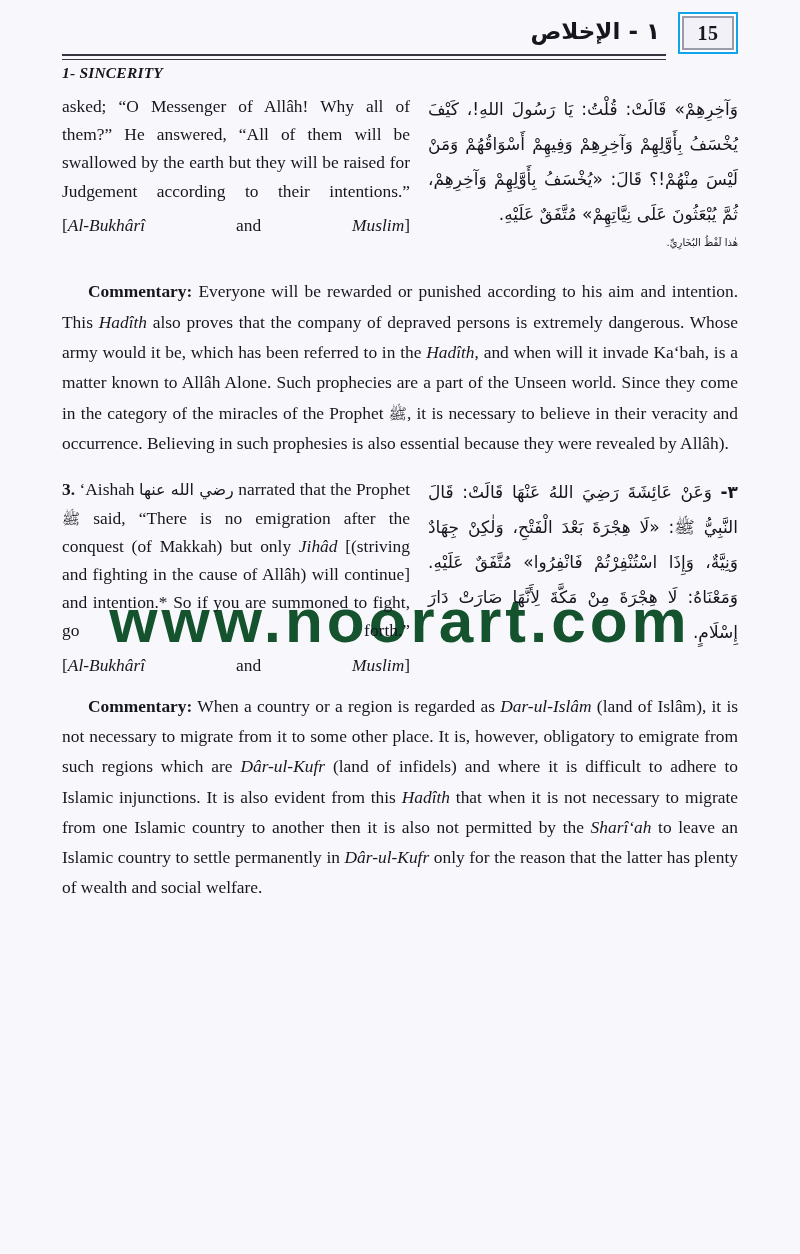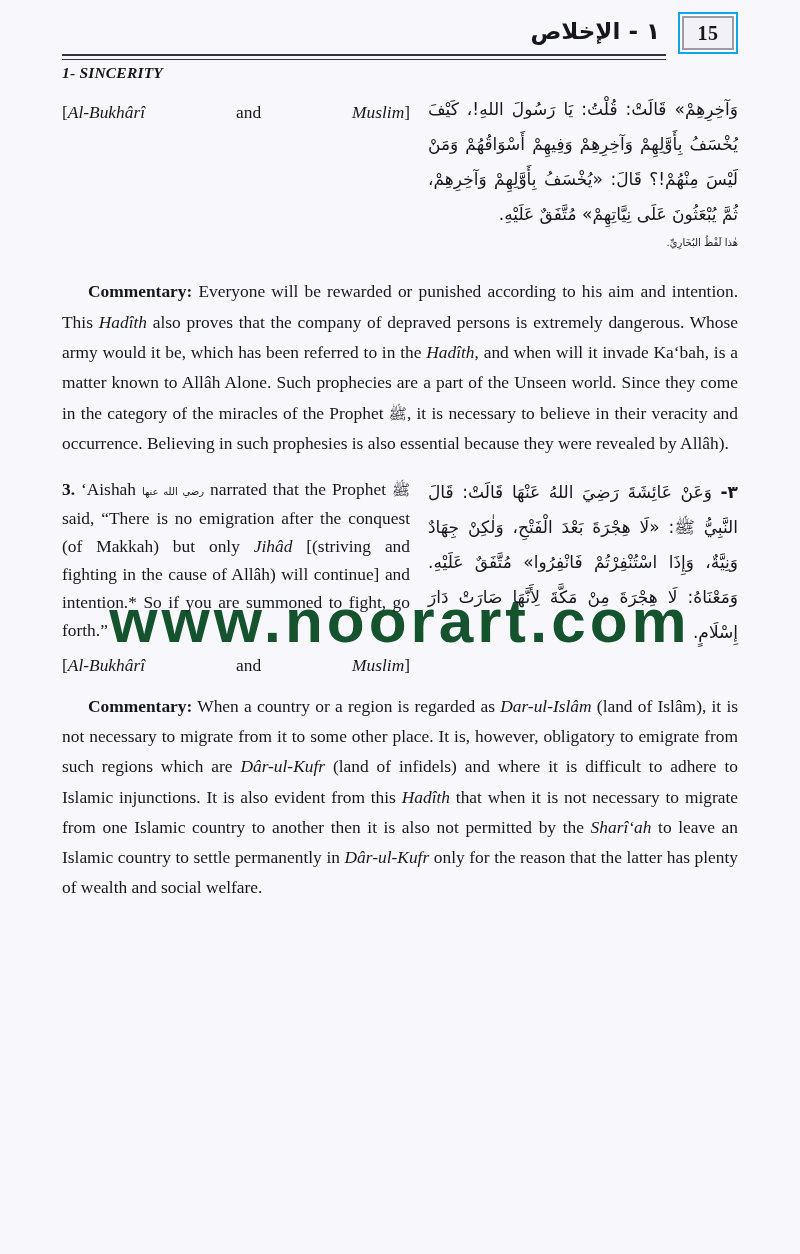--- a/index.html
+++ b/index.html
@@ -135,21 +135,21 @@
     line-height: 1.74;
     text-align: justify;
     text-indent: 26px;
   }
   .prose.tight { margin-top: 12px; }
   .prose b { font-weight: 700; }
   .prose i { font-style: italic; }
 
   .inline-ar {
     font-family: "DejaVu Sans", "Liberation Sans", sans-serif;
-    font-size: 10px;
+    font-size: 16px;
     direction: rtl;
     unicode-bidi: isolate;
   }
   .sal {
     font-family: "DejaVu Sans", "Liberation Sans", sans-serif;
     font-size: 15px;
   }
   .num-ar {
     font-family: "DejaVu Sans", "Liberation Sans", sans-serif;
     font-weight: 700;
@@ -168,20 +168,21 @@
       <div class="header-left">1- SINCERITY</div>
       <div class="header-right-ar">١ - الإخلاص</div>
       <div class="pagebox">
         <span>15</span>
       </div>
       <div class="rule"></div>
     </div>
 
     <div class="hadith">
       <div class="col-en">
+        <div>asked; “O Messenger of Allâh! Why all of them?” He answered, “All of them will be swallowed by the earth but they will be raised for Judgement according to their intentions.”</div>
         <div class="attrib"><span>[</span><i>Al-Bukhârî</i><span> and </span><i>Muslim</i><span>]</span></div>
       </div>
       <div class="col-ar">
         <span>وَآخِرِهِمْ» قَالَتْ: قُلْتُ: يَا رَسُولَ اللهِ!، كَيْفَ يُخْسَفُ بِأَوَّلِهِمْ وَآخِرِهِمْ وَفِيهِمْ أَسْوَاقُهُمْ وَمَنْ لَيْسَ مِنْهُمْ!؟ قَالَ: «يُخْسَفُ بِأَوَّلِهِمْ وَآخِرِهِمْ، ثُمَّ يُبْعَثُونَ عَلَى نِيَّاتِهِمْ» مُتَّفَقٌ عَلَيْهِ.</span>
         <span class="ar-small">هٰذا لَفْظُ البُخَارِيِّ.</span>
       </div>
     </div>
 
     <p class="prose"><b>Commentary:</b><span> Everyone will be rewarded or punished according to his aim and intention. This </span><i>Hadîth</i><span> also proves that the company of depraved persons is extremely dangerous. Whose army would it be, which has been referred to in the </span><i>Hadîth</i><span>, and when will it invade Ka‘bah, is a matter known to Allâh Alone. Such prophecies are a part of the Unseen world. Since they come in the category of the miracles of the Prophet </span><span class="sal">ﷺ</span><span>, it is necessary to believe in their veracity and occurrence. Believing in such prophesies is also essential because they were revealed by Allâh).</span></p>
 

